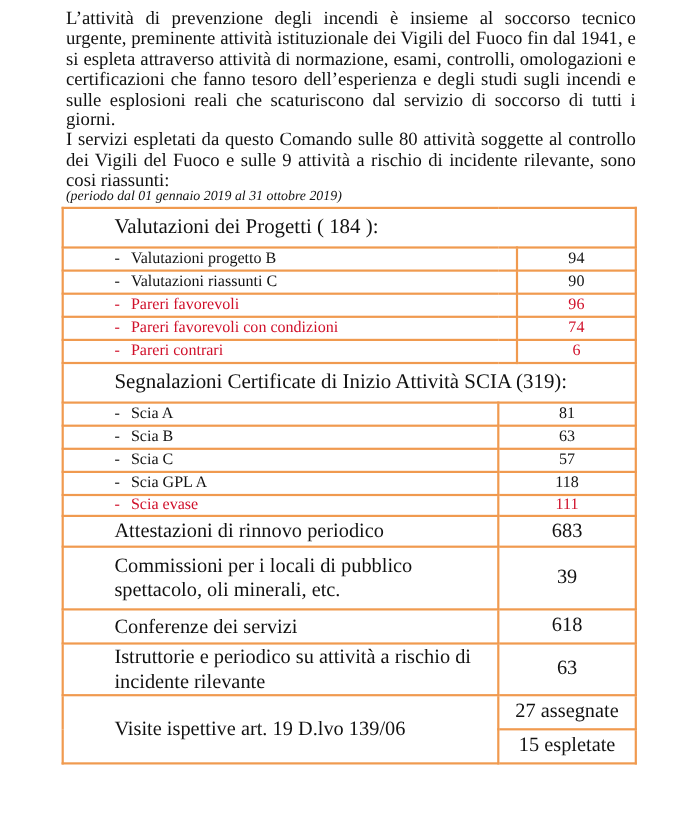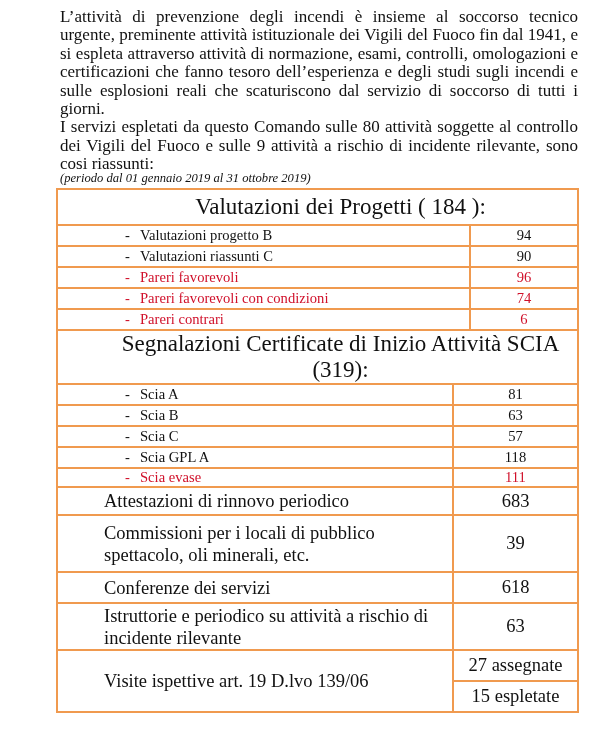--- a/index.html
+++ b/index.html
@@ -5,23 +5,23 @@
   html, body { margin: 0; padding: 0; background: #ffffff; }
   body { width: 613px; height: 749px; position: relative; overflow: hidden;
          font-family: "Liberation Serif", serif; color: #111; }
   .intro { position: absolute; left: 60px; top: 8px; width: 518px;
            font-size: 17px; line-height: 18.4px; text-align: justify; }
   .intro p { margin: 0; }
   .period { position: absolute; left: 60px; top: 171px; font-size: 12.6px; font-style: italic; }
   .tbl { position: absolute; left: 56px; top: 188px; width: 521px;
          border-collapse: collapse; table-layout: fixed; }
   .tbl td { border: 2.5px solid #f09a4f; padding: 0; vertical-align: middle; }
-  .sec-head { height: 34px; font-size: 23px; padding-left: 46px !important; text-align: center; }
+  .sec-head { height: 34px; font-size: 19px; padding-left: 46px !important; }
   .sub { height: 21px; font-size: 14.6px; }
-  .sub .lbl { padding-left: 67px; }
+  .sub .lbl { padding-left: 46px; }
   .dash { display: inline-block; width: 15px; }
   .num { text-align: center; font-size: 14.6px; }
   .red { color: #d0102a; }
   .big { font-size: 18.5px; line-height: 22px; padding-left: 46px !important; }
   .bignum { text-align: center; font-size: 18.5px; }
 </style>
 </head>
 <body>
 
 <div class="intro">

